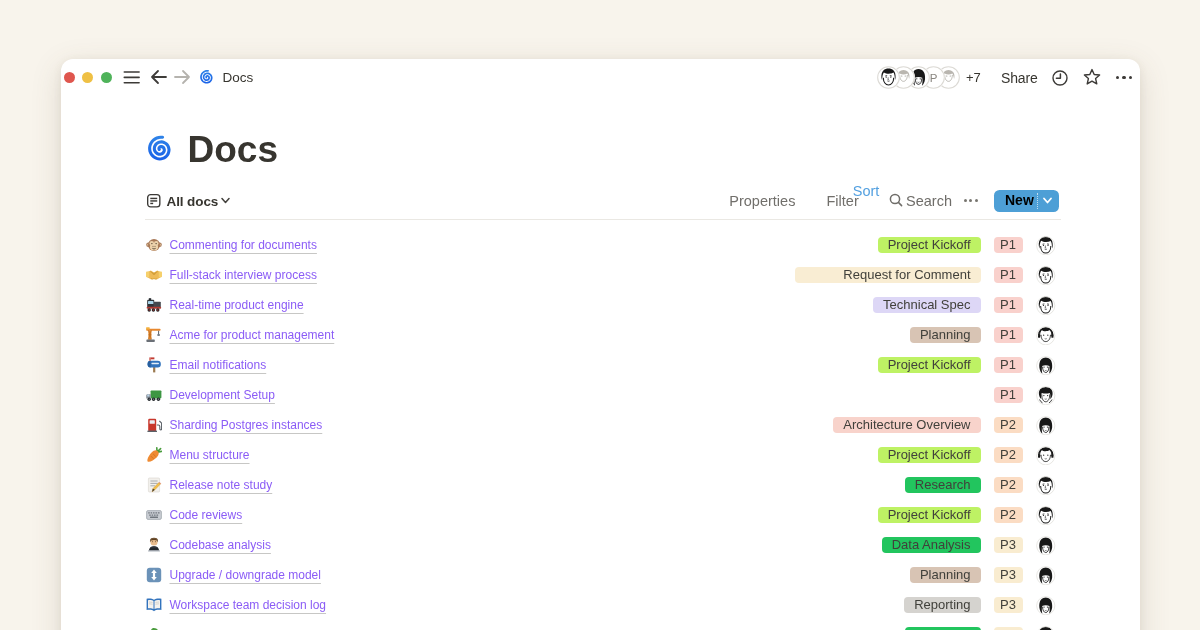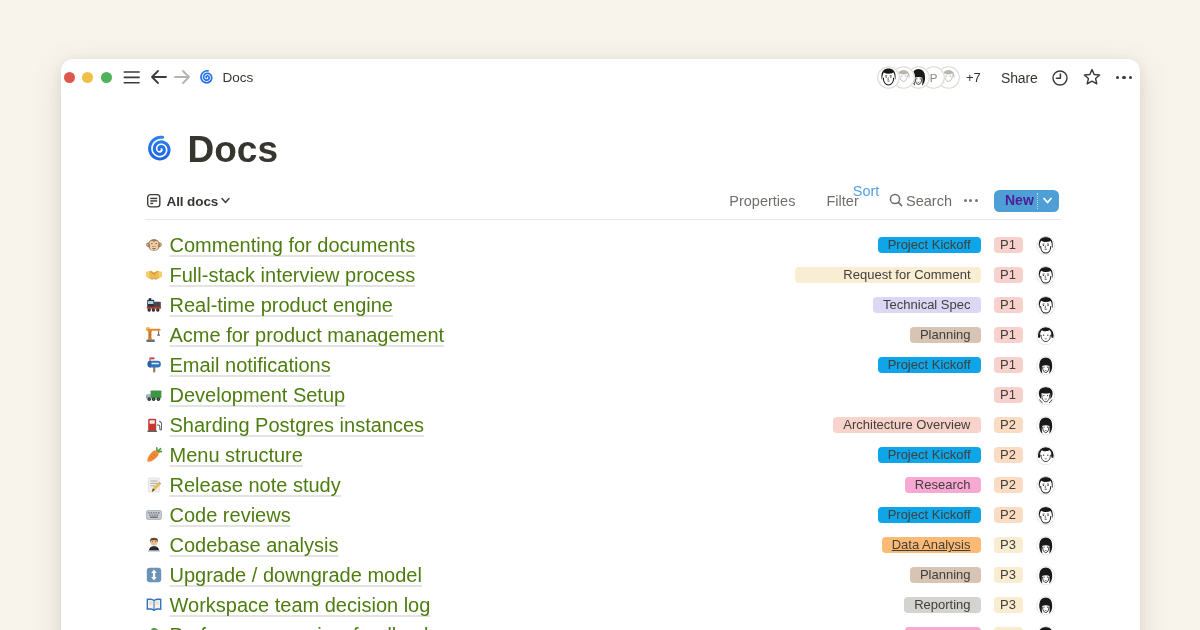--- a/index.html
+++ b/index.html
@@ -14,31 +14,31 @@
   .tbtxt { position:absolute; color:#37352f; white-space:nowrap; }
   
   .pill { position:absolute; height:16px; line-height:16.5px; font-size:13px; color:#41403b;
           border-radius:4px; padding:0 10px; white-space:nowrap; top:50%; margin-top:-8px; }
   .ppill { position:absolute; left:933px; width:29px; text-align:center; padding:0; height:16px;
            line-height:16.5px; font-size:13px; color:#41403b; border-radius:4px; top:50%; margin-top:-8px; }
   .tag { right:159.5px; }
   .row { position:relative; height:30px; }
   .emoji { position:absolute; left:85px; top:50%; margin-top:-8px; width:16px; height:16px; }
   .title { position:absolute; left:109px; top:50%; transform:translateY(-50%);
-           font-size:20px; font-weight:500; color:#4d7c0f; white-space:nowrap;
+           font-size:12px; font-weight:500; color:#8b5cf6; white-space:nowrap;
            text-decoration:underline; text-decoration-color:rgba(55,53,47,0.28);
            text-decoration-thickness:1px; text-underline-offset:3.5px; }
   .rava { position:absolute; left:975.5px; top:50%; margin-top:-9.75px; width:19.5px; height:19.5px; }
-  .c-blue   { background:#0ea5e9; }
+  .c-blue   { background:#bef264; }
   .c-cream  { background:#f9edd3;padding-left:48px; }
   .c-purple { background:#ddd7f6; }
   .c-brown  { background:#d8c4b4; }
   .c-salmon { background:#f8d3cb;text-align:right; }
-  .c-pink   { background:#f9a8d4; }
-  .c-green  { background:#fdba74;text-decoration:underline; }
+  .c-pink   { background:#22c55e; }
+  .c-green  { background:#22c55e; }
   .c-gray   { background:#d5d3cf; }
   .c-p1 { background:#f9d1cc; }
   .c-p2 { background:#fbdcc3; }
   .c-p3 { background:#f9ecd0; }
 </style>
 </head>
 <body>
 <div class="card">
 
   <div class="dot" style="left:3.3px;  background:#df564e;"></div>
@@ -157,21 +157,21 @@
     <circle cx="6" cy="6" r="4.6" fill="none" stroke="#6f6d69" stroke-width="1.5"></circle>
     <line x1="9.4" y1="9.4" x2="12.6" y2="12.6" stroke="#6f6d69" stroke-width="1.5" stroke-linecap="round"></line>
   </svg>
   <div class="tbtxt" style="left:845.5px; top:133.8px; font-size:14.5px; color:#6f6d69;">Search</div>
   <div class="abs" style="left:903px; top:139.2px;">
     <span style="position:absolute; width:3px; height:3px; border-radius:50%; background:#77756f; left:0;"></span>
     <span style="position:absolute; width:3px; height:3px; border-radius:50%; background:#77756f; left:5.5px;"></span>
     <span style="position:absolute; width:3px; height:3px; border-radius:50%; background:#77756f; left:11px;"></span>
   </div>
   <div class="abs" style="left:933.5px; top:130.6px; width:64.5px; height:21.6px; background:#4d9fd6; border-radius:5.5px;">
-    <span style="position:absolute; left:11px; top:2.5px; font-size:14px; font-weight:700; color:#4c1d95;">New</span>
+    <span style="position:absolute; left:11px; top:2.5px; font-size:14px; font-weight:700; color:#000000;">New</span>
     <span style="position:absolute; left:42.5px; top:3px; bottom:3px; border-left:1px dotted rgba(255,255,255,0.65);"></span>
     <svg style="position:absolute; left:47.5px; top:7px;" width="11" height="8" viewBox="0 0 11 8">
       <path d="M2 1.5 L5.5 5.5 L9 1.5" fill="none" stroke="#fff" stroke-width="1.8" stroke-linecap="round" stroke-linejoin="round"></path>
     </svg>
   </div>
 
   <div class="abs" style="left:84.5px; top:160px; width:915.5px; border-top:1px solid #eae8e3;"></div>
 
   <div class="abs" style="left:0; top:171.1px; width:1079.5px;" id="list">
 <div class="row">

